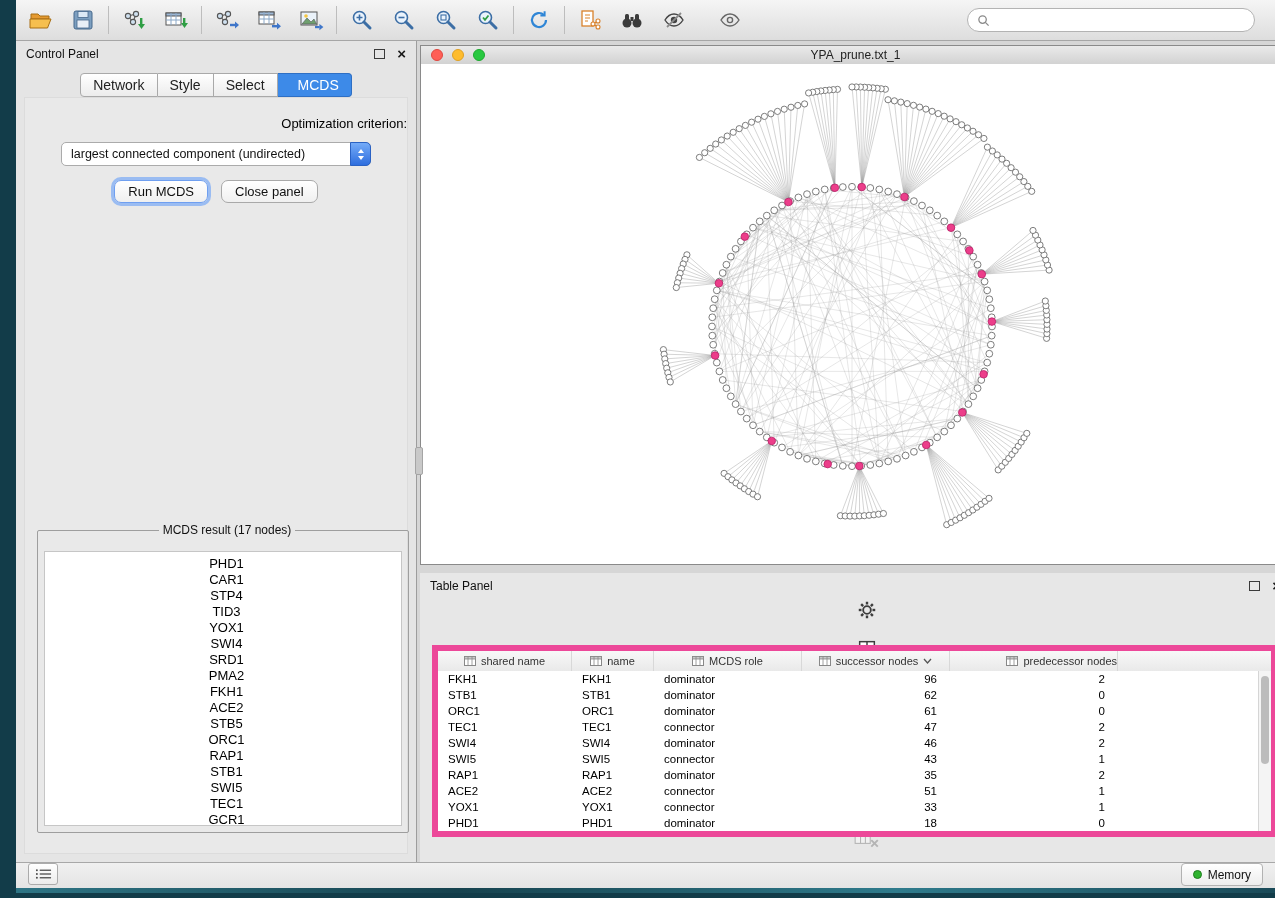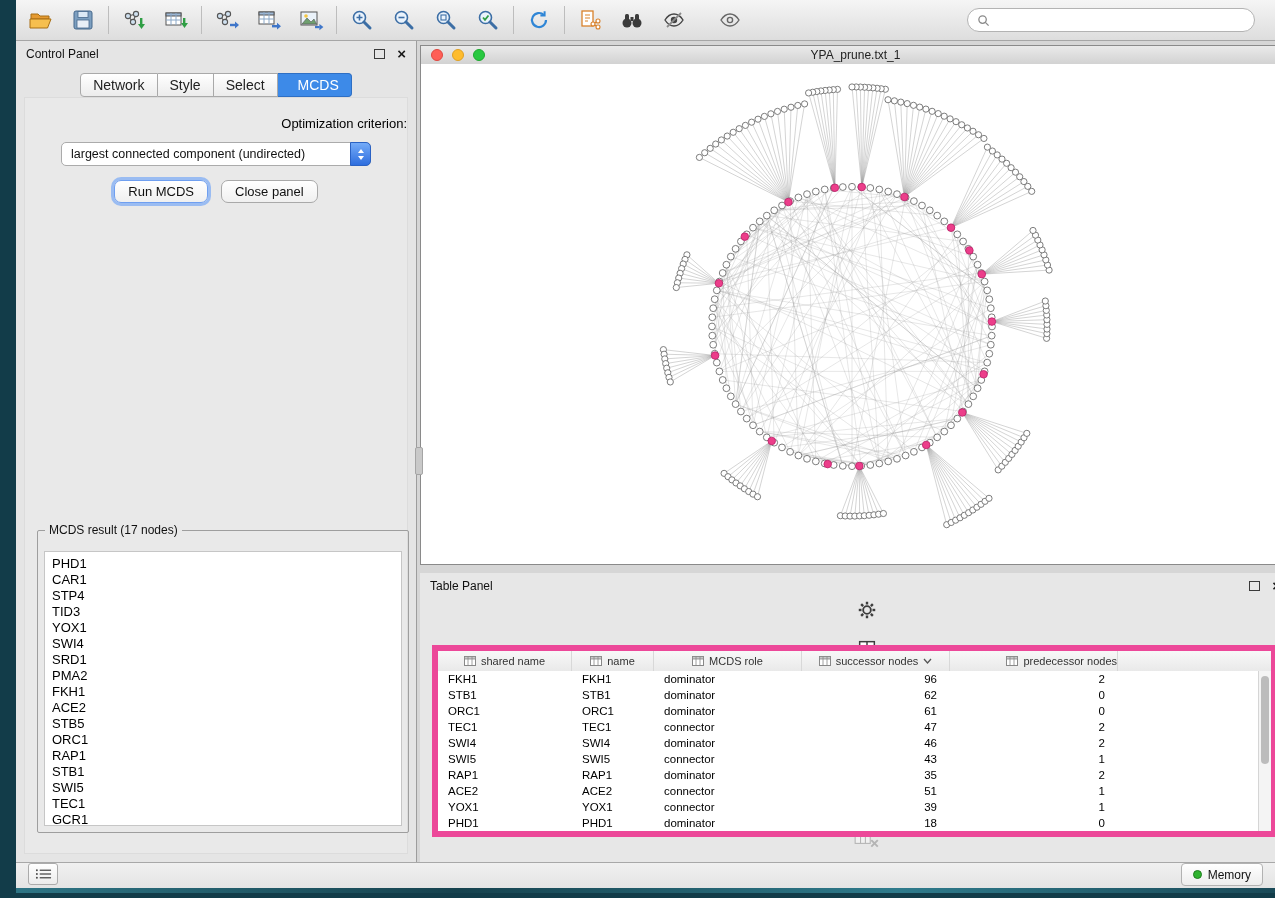--- a/index.html
+++ b/index.html
@@ -42,21 +42,21 @@
   .stepper{position:absolute;right:-1px;top:-1px;bottom:-1px;width:21px;border-radius:0 5px 5px 0;
            background:linear-gradient(#74abf8,#2e6ede);display:flex;flex-direction:column;
            align-items:center;justify-content:center;gap:3px;border:1px solid #2a62c4;box-sizing:border-box;}
   .arr-up{width:0;height:0;border-left:3.5px solid transparent;border-right:3.5px solid transparent;border-bottom:4.5px solid #fff;}
   .arr-dn{width:0;height:0;border-left:3.5px solid transparent;border-right:3.5px solid transparent;border-top:4.5px solid #fff;}
   .btn-row{display:flex;justify-content:center;gap:13px;margin-top:14px;}
   .mac-btn{font-size:13px;height:23px;padding:0 13px;border:1px solid #a9a9a9;border-radius:7px;
            background:linear-gradient(#ffffff,#f0f0f0);color:#111;font-family:"Liberation Sans",sans-serif;}
   .mac-btn.focus{box-shadow:0 0 0 3px rgba(90,152,250,.55);border-color:#6f9ff0;}
   fieldset.mcds{position:absolute;left:12px;width:372px;top:425px;bottom:20px;margin:0;padding:3px;
-                border:1px solid #9e9e9e;border-radius:2px;box-sizing:border-box;background:transparent;}
+                border:1px solid #9e9e9e;border-radius:2px;box-sizing:border-box;background:transparent;text-align:center;}
   fieldset.mcds legend{font-size:12px;color:#111;padding:0 4px;margin-left:4px;}
   .mcds-list{position:absolute;left:6px;right:6px;top:14px;bottom:6px;background:#fff;
              border:1px solid #c6c6c6;overflow:hidden;padding-top:4px;box-sizing:border-box;}
   .mcds-item{font-size:13px;line-height:16px;padding-left:7px;color:#000;}
 
   
   #network-view{position:absolute;left:404px;top:45px;width:871px;height:520px;background:#fff;
                 border:1px solid #8a8a8a;box-sizing:border-box;}
   .net-titlebar{position:relative;height:18px;background:linear-gradient(#eaeaea,#d2d2d2);
                 border-bottom:1px solid #9f9f9f;display:flex;align-items:center;}
@@ -1070,21 +1070,21 @@
             <div class="t-cell c-shared al">ACE2</div>
             <div class="t-cell c-name al">ACE2</div>
             <div class="t-cell c-role al">connector</div>
             <div class="t-cell c-succ ar">51</div>
             <div class="t-cell c-pred ar">1</div>
           </div>
           <div class="t-row">
             <div class="t-cell c-shared al">YOX1</div>
             <div class="t-cell c-name al">YOX1</div>
             <div class="t-cell c-role al">connector</div>
-            <div class="t-cell c-succ ar">39</div>
+            <div class="t-cell c-succ ar">33</div>
             <div class="t-cell c-pred ar">1</div>
           </div>
           <div class="t-row">
             <div class="t-cell c-shared al">PHD1</div>
             <div class="t-cell c-name al">PHD1</div>
             <div class="t-cell c-role al">dominator</div>
             <div class="t-cell c-succ ar">18</div>
             <div class="t-cell c-pred ar">0</div>
           </div>
         </div>

